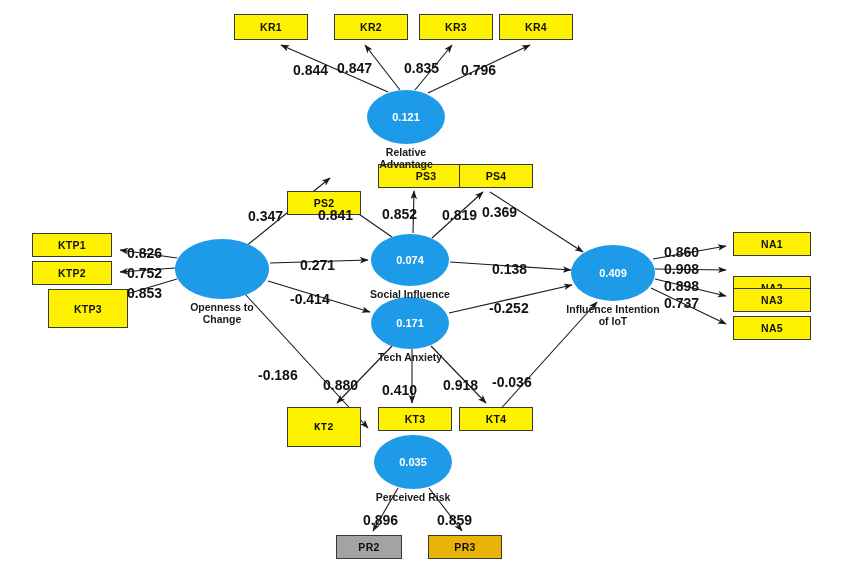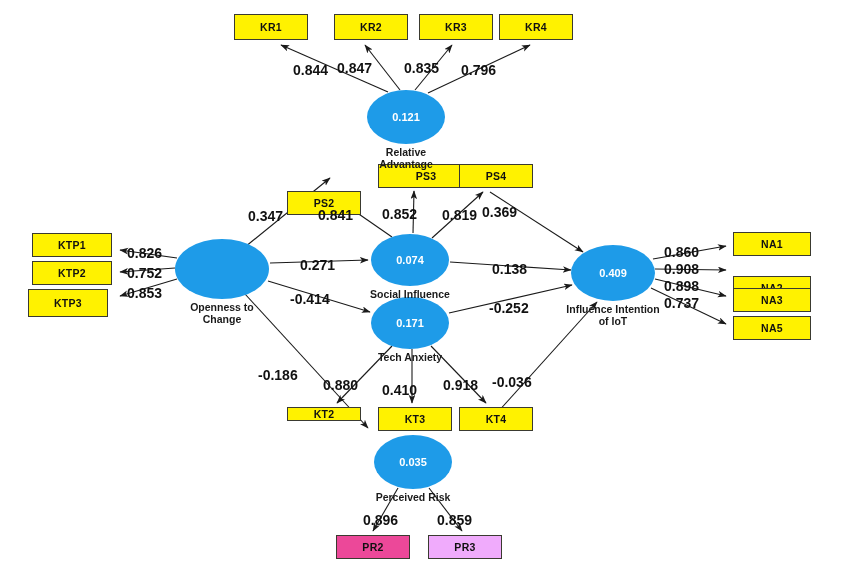--- a/index.html
+++ b/index.html
@@ -116,30 +116,30 @@
   <div id="indicator-group">
       <div class="indicator" style="left: 234px; top: 14px; width: 74px; height: 26px; background: rgb(255, 242, 0); border-color: rgb(58, 58, 48);">KR1</div>
       <div class="indicator" style="left: 334px; top: 14px; width: 74px; height: 26px; background: rgb(255, 242, 0); border-color: rgb(58, 58, 48);">KR2</div>
       <div class="indicator" style="left: 419px; top: 14px; width: 74px; height: 26px; background: rgb(255, 242, 0); border-color: rgb(58, 58, 48);">KR3</div>
       <div class="indicator" style="left: 499px; top: 14px; width: 74px; height: 26px; background: rgb(255, 242, 0); border-color: rgb(58, 58, 48);">KR4</div>
       <div class="indicator" style="left: 287px; top: 164px; width: 74px; height: 24px; background: rgb(255, 242, 0); border-color: rgb(58, 58, 48); margin-top: 27px;">PS2</div>
       <div class="indicator" style="left: 378px; top: 164px; width: 96px; height: 24px; background: rgb(255, 242, 0); border-color: rgb(58, 58, 48);">PS3</div>
       <div class="indicator" style="left: 459px; top: 164px; width: 74px; height: 24px; background: rgb(255, 242, 0); border-color: rgb(58, 58, 48);">PS4</div>
       <div class="indicator" style="left: 32px; top: 233px; width: 80px; height: 24px; background: rgb(255, 242, 0); border-color: rgb(58, 58, 48);">KTP1</div>
       <div class="indicator" style="left: 32px; top: 261px; width: 80px; height: 24px; background: rgb(255, 242, 0); border-color: rgb(58, 58, 48);">KTP2</div>
-      <div class="indicator" style="left: 28px; top: 289px; width: 80px; height: 28px; background: rgb(255, 242, 0); border-color: rgb(58, 58, 48); text-align: right;">KTP3</div>
+      <div class="indicator" style="left: 48px; top: 289px; width: 80px; height: 39px; background: rgb(255, 242, 0); border-color: rgb(58, 58, 48); text-align: right;">KTP3</div>
       <div class="indicator" style="left: 733px; top: 232px; width: 78px; height: 24px; background: rgb(255, 242, 0); border-color: rgb(58, 58, 48);">NA1</div>
       <div class="indicator" style="left: 733px; top: 276px; width: 78px; height: 24px; background: rgb(255, 242, 0); border-color: rgb(58, 58, 48);">NA2</div>
       <div class="indicator" style="left: 733px; top: 288px; width: 78px; height: 24px; background: rgb(255, 242, 0); border-color: rgb(58, 58, 48);">NA3</div>
       <div class="indicator" style="left: 733px; top: 316px; width: 78px; height: 24px; background: rgb(255, 242, 0); border-color: rgb(58, 58, 48);">NA5</div>
-      <div class="indicator" style="left: 287px; top: 407px; width: 74px; height: 14px; background: rgb(255, 242, 0); border-color: rgb(58, 58, 48);">KT2</div>
+      <div class="indicator" style="left: 287px; top: 407px; width: 74px; height: 40px; background: rgb(255, 242, 0); border-color: rgb(58, 58, 48); font-family: Liberation Mono, monospace;">KT2</div>
       <div class="indicator" style="left: 378px; top: 407px; width: 74px; height: 24px; background: rgb(255, 242, 0); border-color: rgb(58, 58, 48);">KT3</div>
       <div class="indicator" style="left: 459px; top: 407px; width: 74px; height: 24px; background: rgb(255, 242, 0); border-color: rgb(58, 58, 48);">KT4</div>
-      <div class="indicator" style="left: 336px; top: 535px; width: 74px; height: 24px; background: #ec4899; border-color: rgb(58, 58, 48);">PR2</div>
-      <div class="indicator" style="left: 428px; top: 535px; width: 74px; height: 24px; background: #f0abfc; border-color: rgb(58, 58, 48);">PR3</div>
+      <div class="indicator" style="left: 336px; top: 535px; width: 66px; height: 24px; background: #a3a3a3; border-color: rgb(58, 58, 48);">PR2</div>
+      <div class="indicator" style="left: 428px; top: 535px; width: 74px; height: 24px; background: #eab308; border-color: rgb(58, 58, 48);">PR3</div>
     </div>
   <div id="label-group">
       <div class="construct-label" style="left: 142px; top: 301px; width: 160px;">Openness to
 Change</div>
       <div class="construct-label" style="left: 326px; top: 146px; width: 160px;">Relative
 Advantage</div>
       <div class="construct-label" style="left: 330px; top: 288px; width: 160px;">Social Influence</div>
       <div class="construct-label" style="left: 330px; top: 351px; width: 160px;">Tech Anxiety</div>
       <div class="construct-label" style="left: 333px; top: 491px; width: 160px;">Perceived Risk</div>
       <div class="construct-label" style="left: 533px; top: 303px; width: 160px;">Influence Intention

